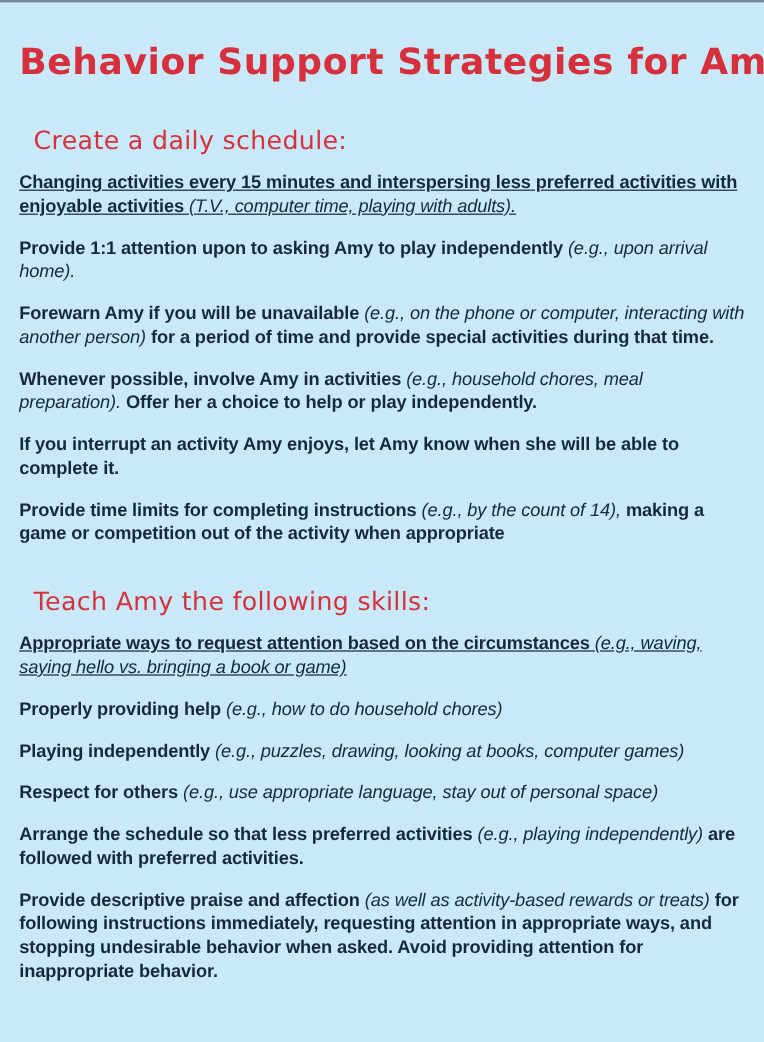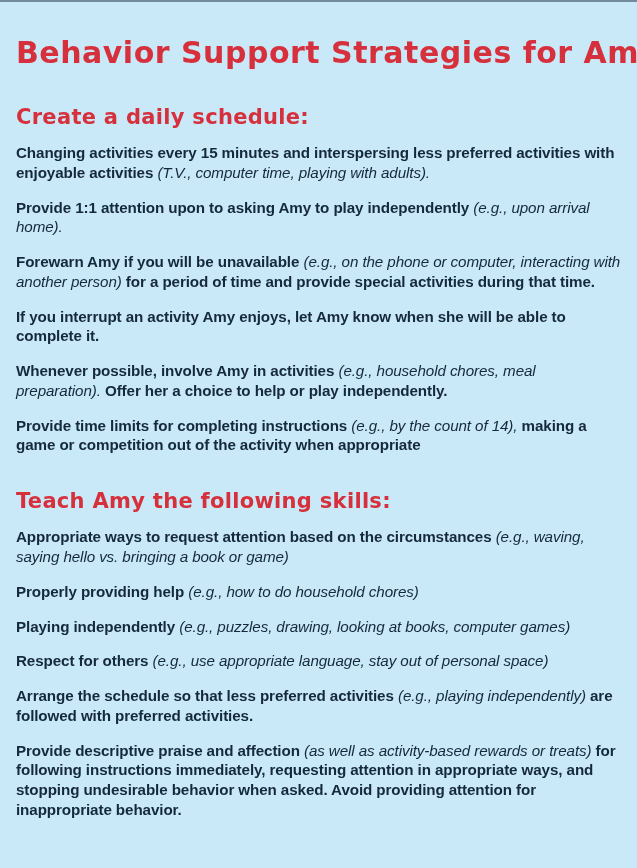--- a/index.html
+++ b/index.html
@@ -32,57 +32,57 @@
     font-size: 30px;
     letter-spacing: .5px;
     text-align: center;
     margin: 36px 0 0 0;
     line-height: 1.1;
     white-space: nowrap;
   }
   .section-heading {
     color: #d6303c;
     font-family: "DejaVu Sans", sans-serif;
-    font-weight: bold;
+    font-weight: normal;
     font-size: 21px;
     letter-spacing: .3px;
     line-height: 1.15;
-    margin: 0;
+    margin: 12px;
   }
   .section:first-of-type .section-heading { margin-top: 36px; }
   .section + .section .section-heading { margin-top: 34px; }
   .para {
     color: #15293d;
     font-size: 15.2px;
     font-weight: bold;
     line-height: 1.30;
     margin: 15px 0 0 0;
     letter-spacing: -0.1px;
   }
-  .section-heading + .para { margin-top: 14px; }
+  .section-heading + .para { margin-top: 14px; text-decoration: underline; }
   .para i {
     font-weight: normal;
     font-style: italic;
   }
 </style>
 </head>
 <body>
 
 <div class="top-rule"></div>
 
 <div class="page">
   <h1 class="doc-title">Behavior Support Strategies for Amy</h1>
   <div id="sections-root">
       <div class="section">
         <h2 class="section-heading">Create a daily schedule:</h2>
         <p class="para"><span>Changing activities every 15 minutes and interspersing less preferred activities with enjoyable activities </span><i>(T.V., computer time, playing with adults).</i></p>
         <p class="para"><span>Provide 1:1 attention upon to asking Amy to play independently </span><i>(e.g., upon arrival home).</i></p>
         <p class="para"><span>Forewarn Amy if you will be unavailable </span><i>(e.g., on the phone or computer, interacting with another person) </i><span>for a period of time and provide special activities during that time.</span></p>
+        <p class="para"><span>Whenever possible, involve Amy in activities </span><i>(e.g., household chores, meal preparation). </i><span>Offer her a choice to help or play independently.</span></p>
         <p class="para"><span>If you interrupt an activity Amy enjoys, let Amy know when she will be able to complete it.</span></p>
-        <p class="para"><span>Whenever possible, involve Amy in activities </span><i>(e.g., household chores, meal preparation). </i><span>Offer her a choice to help or play independently.</span></p>
         <p class="para"><span>Provide time limits for completing instructions </span><i>(e.g., by the count of 14), </i><span>making a game or competition out of the activity when appropriate</span></p>
       </div>
       <div class="section">
         <h2 class="section-heading">Teach Amy the following skills:</h2>
         <p class="para"><span>Appropriate ways to request attention based on the circumstances </span><i>(e.g., waving, saying hello vs. bringing a book or game)</i></p>
         <p class="para"><span>Properly providing help </span><i>(e.g., how to do household chores)</i></p>
         <p class="para"><span>Playing independently </span><i>(e.g., puzzles, drawing, looking at books, computer games)</i></p>
         <p class="para"><span>Respect for others </span><i>(e.g., use appropriate language, stay out of personal space)</i></p>
         <p class="para"><span>Arrange the schedule so that less preferred activities </span><i>(e.g., playing independently) </i><span>are followed with preferred activities.</span></p>
         <p class="para"><span>Provide descriptive praise and affection </span><i>(as well as activity-based rewards or treats) </i><span>for following instructions immediately, requesting attention in appropriate ways, and stopping undesirable behavior when asked.  Avoid providing attention for inappropriate behavior.</span></p>

